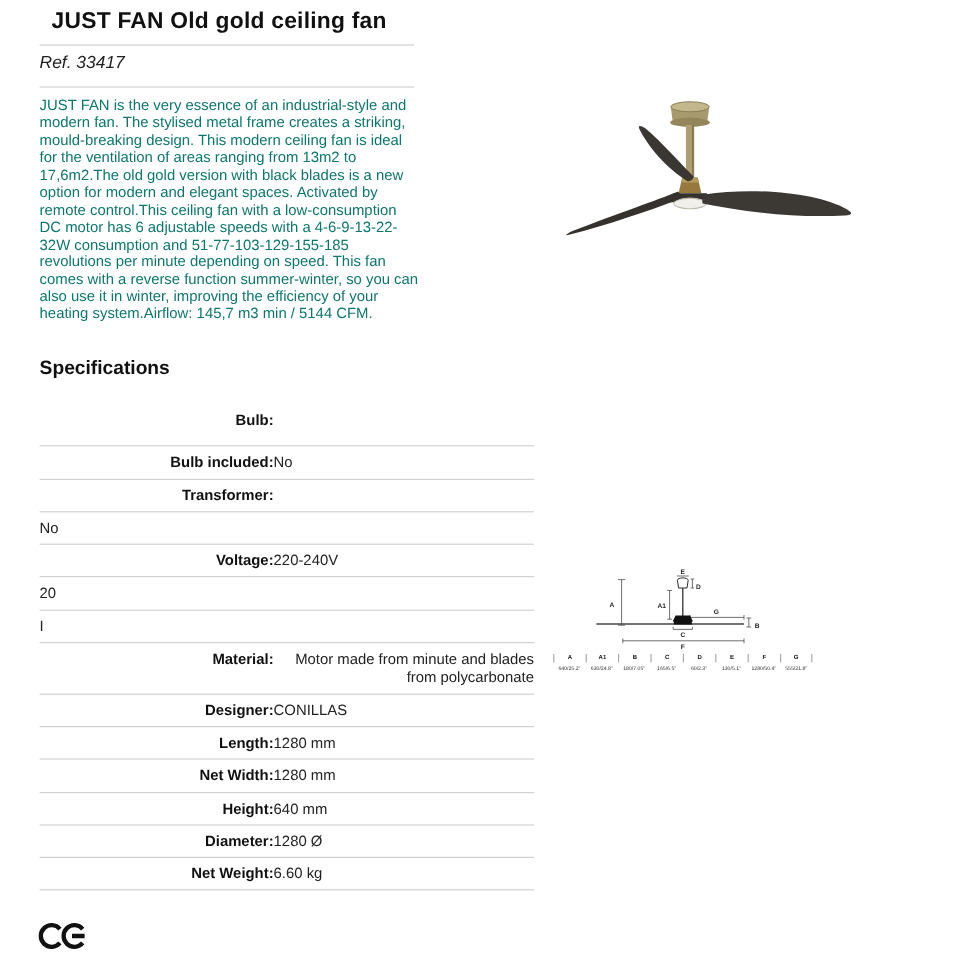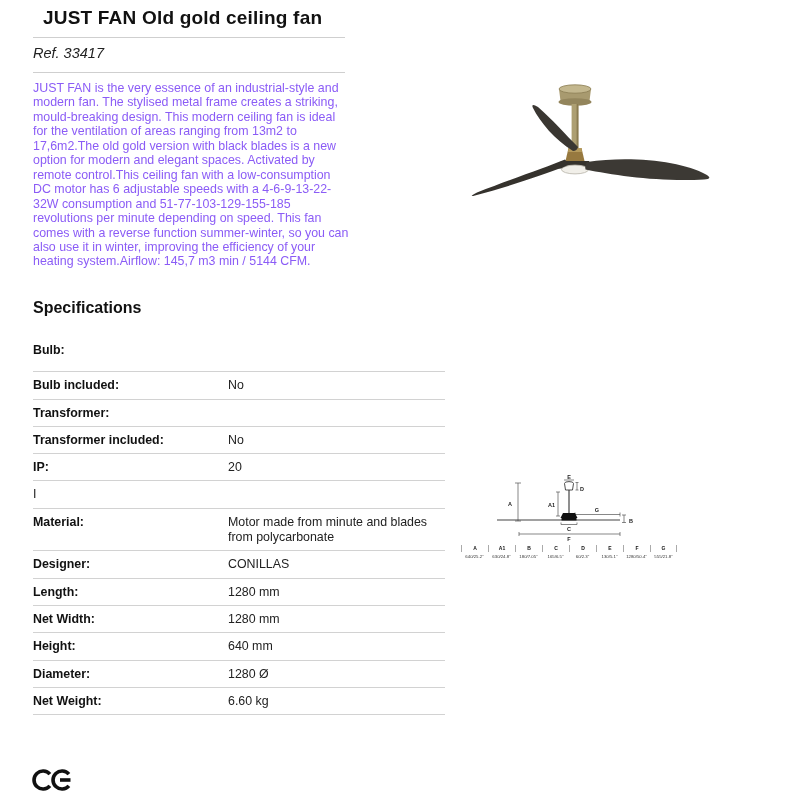--- a/index.html
+++ b/index.html
@@ -8,26 +8,26 @@
        -webkit-font-smoothing:antialiased;}
   .abs{position:absolute;}
 
   .page-title{left:43px;top:7px;font-size:19px;font-weight:bold;color:#111;
               letter-spacing:0.2px;white-space:nowrap;}
   .rule{left:33px;width:312px;height:0;border-top:1px solid #cfcfcf;}
   .rule-title{top:37px;}
   .rule-ref{top:72px;}
   .ref-line{left:33px;top:45px;font-size:14.5px;color:#222;font-style:italic;}
   .description{left:33px;top:81px;width:318px;font-size:12.4px;
-               line-height:14.45px;color:#8b5cf6;}
+               line-height:14.45px;color:#0f766e;}
 
   .spec-heading{left:33px;top:299px;font-size:16px;font-weight:bold;color:#111;}
 
   .spec-table{left:33px;top:337px;width:412px;}
-  .spec-row{display:flex;padding:6px 0 5px 0;border-bottom:1px solid #d2d2d2;}
+  .spec-row{display:flex;padding:6px 0 5px 0;border-bottom:1px solid #d2d2d2;text-align:right;}
   .spec-row.first{padding-bottom:13px;}
   .spec-label{width:195px;font-size:12.4px;font-weight:bold;color:#111;
               flex-shrink:0;line-height:15.3px;}
   .spec-value{font-size:12.4px;color:#222;line-height:15.3px;}
 
   .fan-image{left:455px;top:72px;}
   .dim-diagram{left:455px;top:470px;}
 
   .dim-table{left:461px;top:545px;width:216px;display:flex;}
   .dim-col{flex:1;text-align:center;}
@@ -84,27 +84,29 @@
     <div class="spec-label">Bulb included:</div>
     <div class="spec-value">No</div>
   </div>
 
   <div class="spec-row">
     <div class="spec-label">Transformer:</div>
     <div class="spec-value"></div>
   </div>
 
   <div class="spec-row">
-    <div class="spec-label">Transformer included:</div>
     <div class="spec-value">No</div>
   </div>
 
-
-  <div class="spec-row">
-    <div class="spec-label">IP:</div>
+  <div class="spec-row">
+    <div class="spec-label">Voltage:</div>
+    <div class="spec-value">220-240V</div>
+  </div>
+
+  <div class="spec-row">
     <div class="spec-value">20</div>
   </div>
 
   <div class="spec-row">
     <div class="spec-value">I</div>
   </div>
 
   <div class="spec-row">
     <div class="spec-label">Material:</div>
     <div class="spec-value">Motor made from minute and blades from polycarbonate</div>

